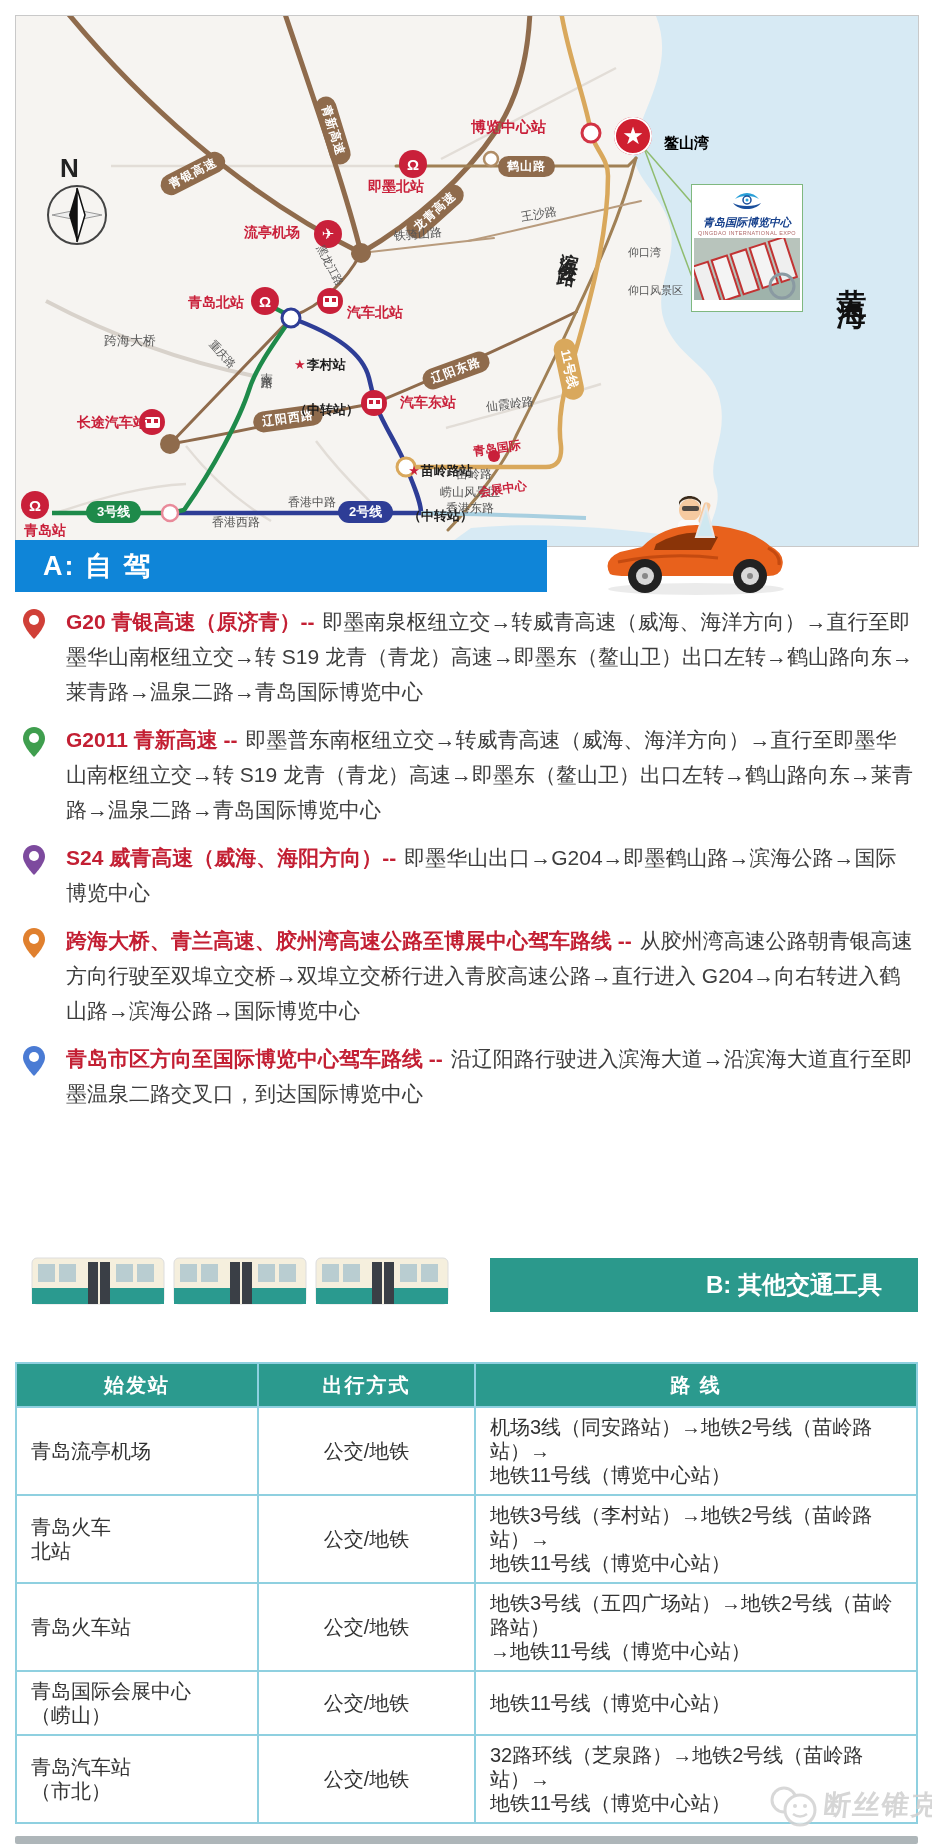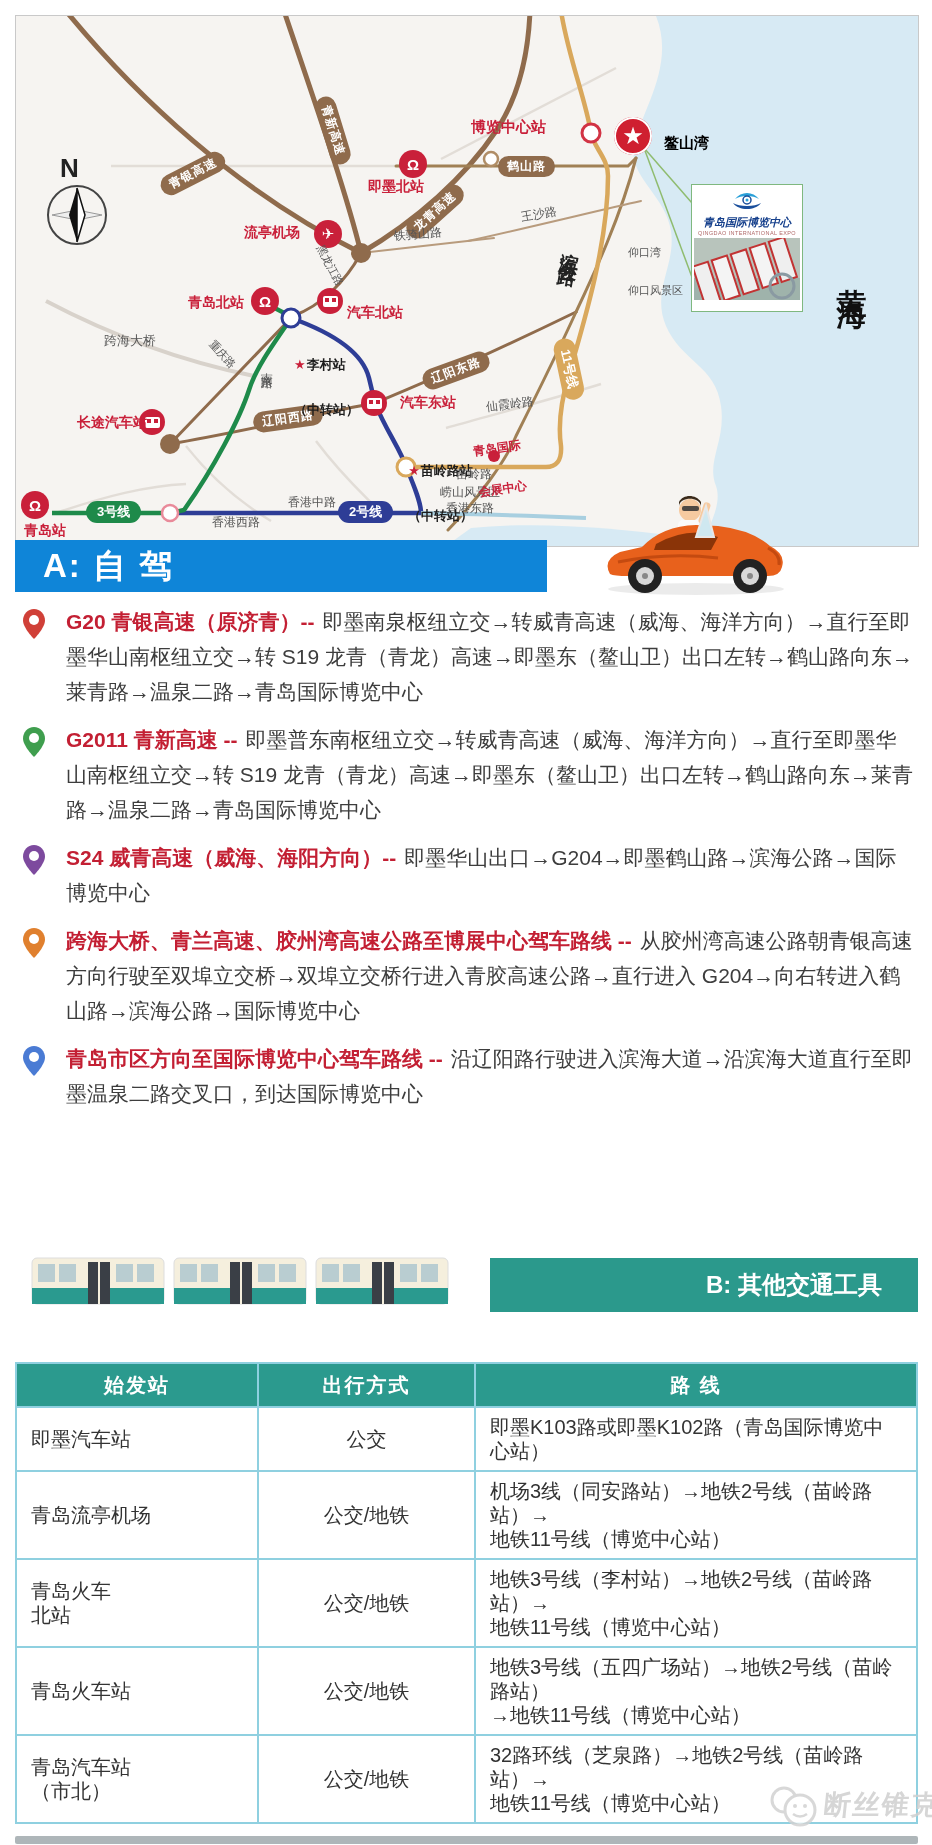--- a/index.html
+++ b/index.html
@@ -33,21 +33,21 @@
             border:1px solid #7fb87f;box-sizing:border-box;text-align:center;overflow:hidden}
   #expo-box .cn{font-family:"Liberation Serif","DejaVu Serif",serif;font-weight:bold;
                 font-style:italic;color:#16408c;font-size:11px;white-space:nowrap}
   #expo-box .en{color:#b06868;font-size:5.5px;letter-spacing:.4px;white-space:nowrap}
   #star-emblem{position:absolute;left:598px;top:101px;width:38px;height:38px;border-radius:50%;
                background:#cf1f30;color:#fff;display:flex;align-items:center;justify-content:center;
                font-size:24px;box-shadow:0 0 0 2px #fff inset}
 
   
   #banner-a{position:absolute;left:15px;top:540px;width:532px;height:52px;background:#0f85d8;
-            color:#fff;font-size:33px;font-weight:bold;line-height:52px;padding-left:28px;
+            color:#fff;font-size:27px;font-weight:bold;line-height:52px;padding-left:28px;
             box-sizing:border-box;letter-spacing:2px}
   #car{position:absolute;left:598px;top:488px}
   #routes{position:absolute;left:18px;top:604px;width:900px}
   .route{display:flex;margin-bottom:13px}
   .route .pin{flex:0 0 28px;margin:3px 18px 0 2px}
   .p0{fill:#4a7bd4}.p1{fill:#d04038}.p2{fill:#3f9e4e}.p3{fill:#7d4a9e}.p4{fill:#e0802e}.p5{fill:#4a7bd4}
   .rbody{margin:0;font-size:21px;line-height:35px;color:#3d3d3d;width:850px}
   .rtitle{color:#c31f33;font-weight:bold;margin-right:8px}
 
   
@@ -345,42 +345,43 @@
   <table id="transit-table">
     <thead>
       <tr>
         <th class="c1">始发站</th>
         <th class="c2">出行方式</th>
         <th class="c3" style="text-align:center">路 线</th>
       </tr>
     </thead>
     <tbody>
       <tr>
-        <td class="c1">即墨汽车站</td>
-        <td class="c2">公交</td>
-        <td class="c3">即墨K103路或即墨K102路（青岛国际博览中心站）</td>
-      </tr>
-      <tr>
         <td class="c1">青岛流亭机场</td>
         <td class="c2">公交/地铁</td>
         <td class="c3">机场3线（同安路站）→地铁2号线（苗岭路站）→
 地铁11号线（博览中心站）</td>
       </tr>
       <tr>
         <td class="c1">青岛火车
 北站</td>
         <td class="c2">公交/地铁</td>
         <td class="c3">地铁3号线（李村站）→地铁2号线（苗岭路站）→
 地铁11号线（博览中心站）</td>
       </tr>
       <tr>
         <td class="c1">青岛火车站</td>
         <td class="c2">公交/地铁</td>
         <td class="c3">地铁3号线（五四广场站）→地铁2号线（苗岭路站）
 →地铁11号线（博览中心站）</td>
+      </tr>
+      <tr>
+        <td class="c1">青岛国际会展中心
+（崂山）</td>
+        <td class="c2">公交/地铁</td>
+        <td class="c3">地铁11号线（博览中心站）</td>
       </tr>
       <tr>
         <td class="c1">青岛汽车站
 （市北）</td>
         <td class="c2">公交/地铁</td>
         <td class="c3">32路环线（芝泉路）→地铁2号线（苗岭路站）→
 地铁11号线（博览中心站）</td>
       </tr>
 
     </tbody>

